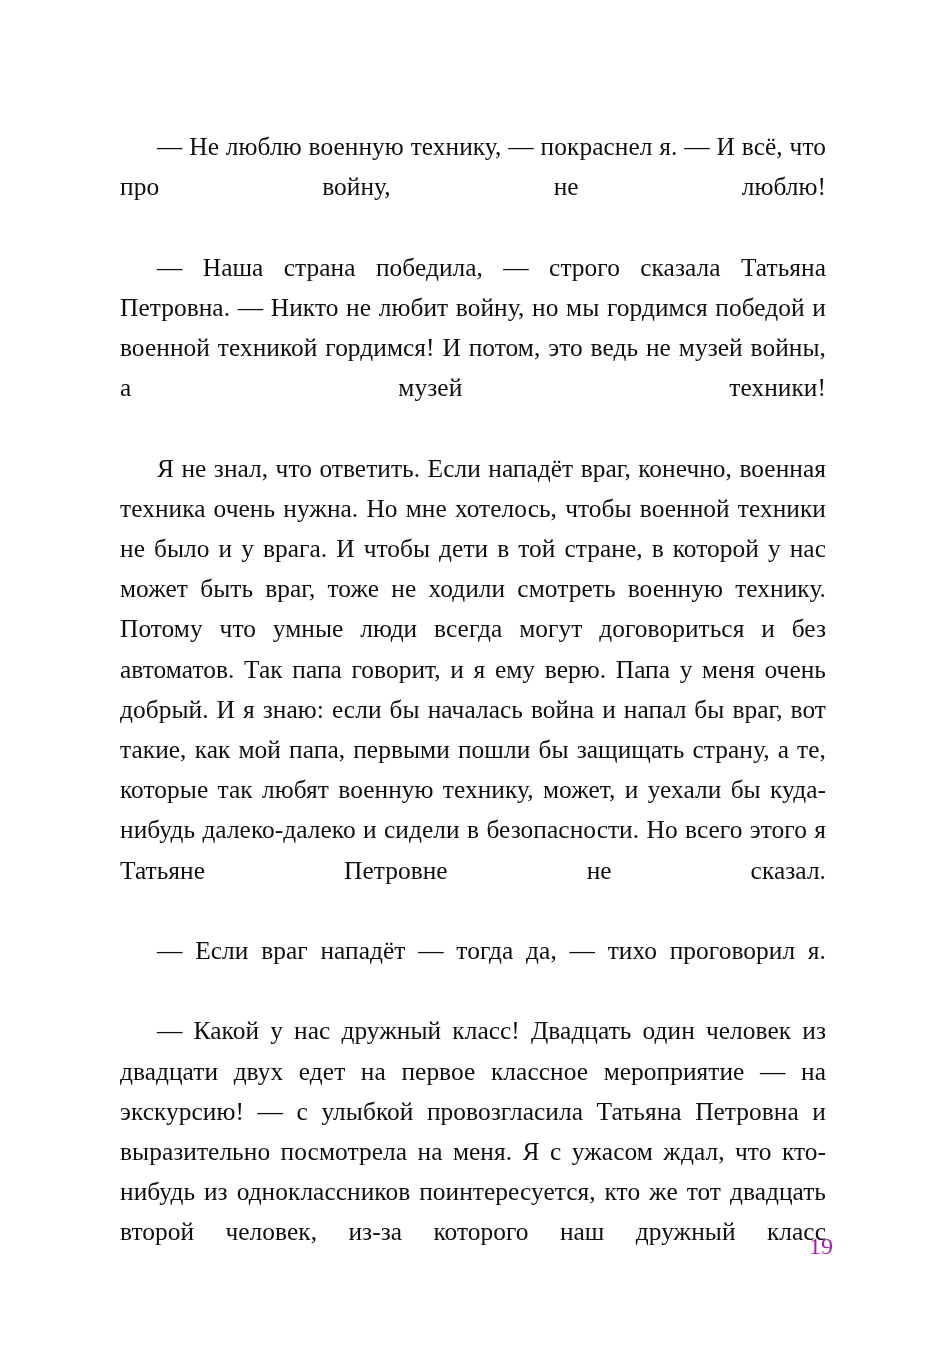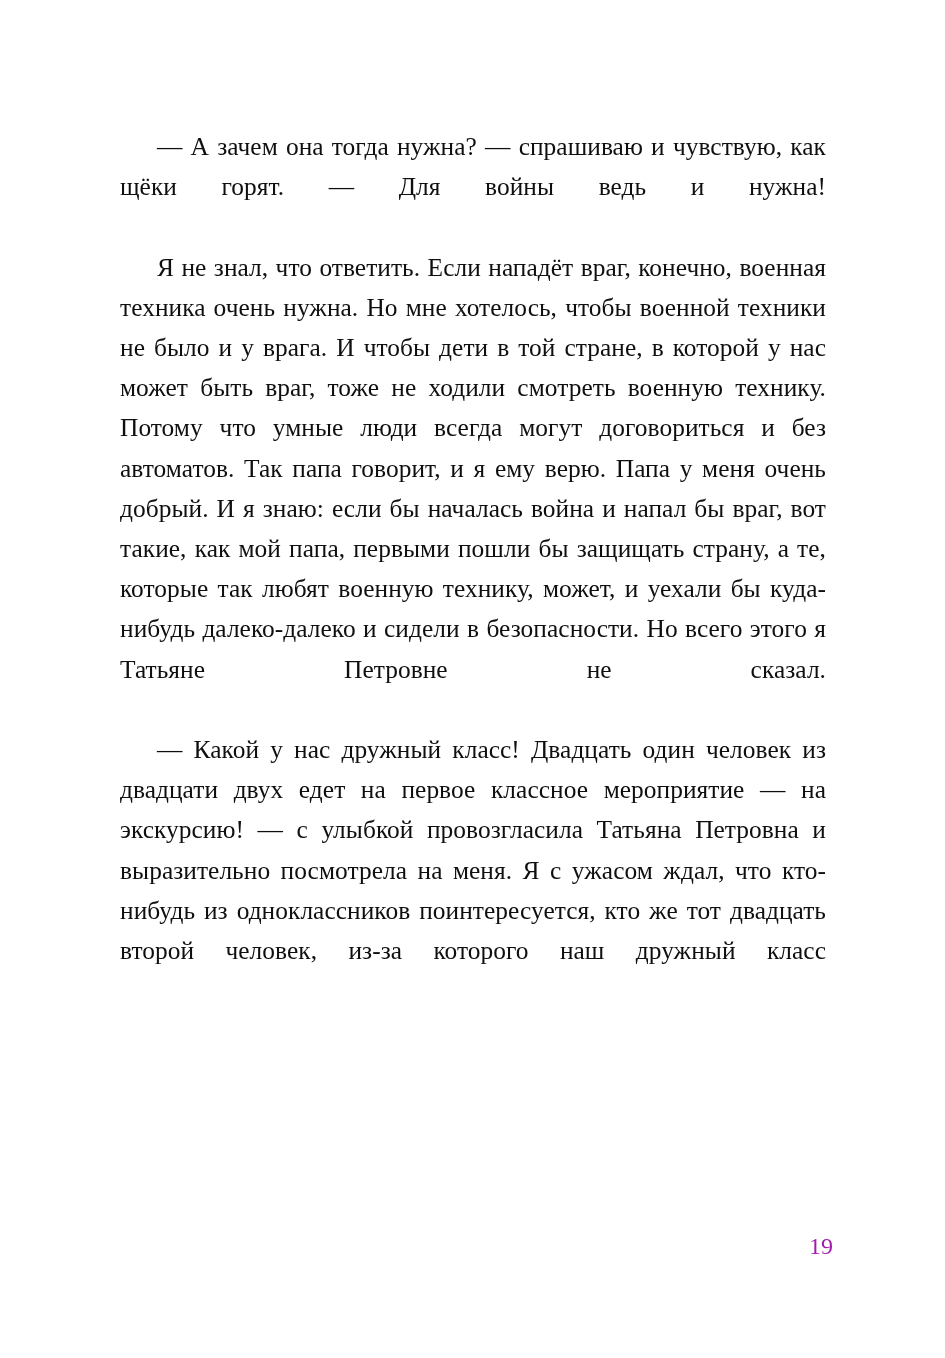--- a/index.html
+++ b/index.html
@@ -57,20 +57,22 @@
     color: #a21caf;
     font-family: Liberation Serif, serif;
   }
 </style>
 </head>
 <body>
 
 <div class="page">
 
   <div class="text-block">
-    <p>— А зачем она тогда нужна? — спрашиваю и чувствую, как щёки горят. — Для войны ведь и нужна!</p>
+    <p>— Не люблю военную технику, — покраснел я. — И всё, что про войну, не люблю!</p>
+    <p>— Наша страна победила, — строго сказала Татьяна Петровна. — Никто не любит войну, но мы гордимся победой и военной техникой гордимся! И потом, это ведь не музей войны, а музей техники!</p>
     <p>Я не знал, что ответить. Если нападёт враг, конечно, военная техника очень нужна. Но мне хотелось, чтобы военной техники не было и у врага. И чтобы дети в той стране, в которой у нас может быть враг, тоже не ходили смотреть военную технику. Потому что умные люди всегда могут договориться и без автоматов. Так папа говорит, и я ему верю. Папа у меня очень добрый. И я знаю: если бы началась война и напал бы враг, вот такие, как мой папа, первыми пошли бы защищать страну, а те, которые так любят военную технику, может, и уехали бы куда-нибудь далеко-далеко и сидели в безопасности. Но всего этого я Татьяне Петровне не сказал.</p>
+    <p>— Если враг нападёт — тогда да, — тихо проговорил я.</p>
     <p>— Какой у нас дружный класс! Двадцать один человек из двадцати двух едет на первое классное мероприятие — на экскурсию! — с улыбкой провозгласила Татьяна Петровна и выразительно посмотрела на меня. Я с ужасом ждал, что кто-нибудь из одноклассников поинтересуется, кто же тот двадцать второй человек, из-за которого наш дружный класс</p>
   </div>
 
   <div class="page-number">19</div>
 
 </div>
 
 </body></html>

